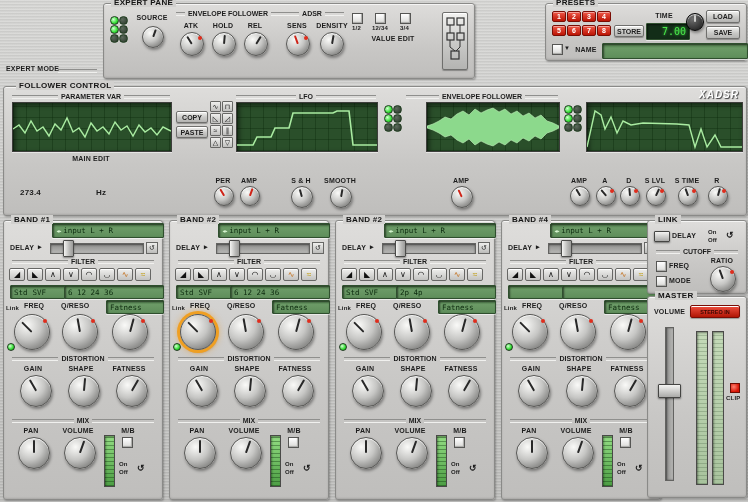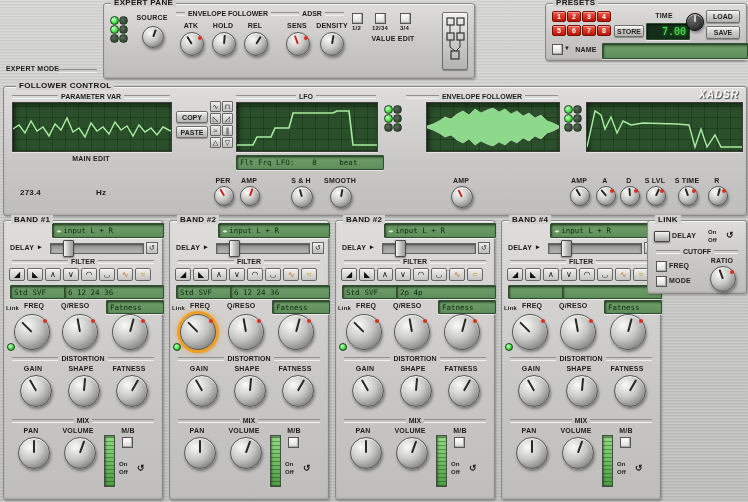--- a/index.html
+++ b/index.html
@@ -236,21 +236,20 @@
     <span class="led off" style="left:560px;top:36px"></span>
     <span class="led off" style="left:569px;top:36px"></span>
 
     <span class="xtitle" style="left:582px;top:2px;width:153px">XADSR</span>
     <div class="scope" style="left:582px;top:15px;width:155px;height:48px">
       <svg viewBox="0 0 155 48" preserveAspectRatio="none">
         <polyline fill="none" stroke="#a9eba1" stroke-width="1.4" points="0,44 8,8 14,12 18,26 24,14 30,30 36,18 44,22 56,20 90,21 102,22 108,44 114,26 120,44 128,32 134,44 155,44"></polyline>
       </svg>
     </div>
 
-    <div class="lcd" style="left:232px;top:68px;width:140px;height:13px"><span>Flt Frq LFO:    8     beat</span></div>
 
     <span class="lbl lblc" style="left:8px;top:68px;width:158px">MAIN EDIT</span>
     <span class="lbl" style="left:16px;top:101px;font-size:8px">273.4</span>
     <span class="lbl" style="left:92px;top:101px;font-size:8px">Hz</span>
 
     <span class="lbl lblc" style="left:208px;top:90px;width:22px">PER</span>
     <div class="knob k18" style="left:210px;top:99px">
         <div class="kp red" style="transform:rotate(-30deg)"></div>
       </div>
     <span class="lbl lblc" style="left:234px;top:90px;width:22px">AMP</span>
@@ -669,14 +668,26 @@
     <span class="lbl" style="left:21px;top:41px">FREQ</span>
     <span class="chk" style="left:8px;top:55px"></span>
     <span class="lbl" style="left:21px;top:56px">MODE</span>
     <span class="lbl lblc" style="left:54px;top:36px;width:40px">RATIO</span>
     <div class="knob k24" style="left:62px;top:45px">
         <div class="kp" style="transform:rotate(-20deg)"></div>
         <i class="ktick"></i>
       </div>
   </section>
 
+  <section class="panel" style="left:647px;top:296px;width:98px;height:200px">
+    <span class="ptitle">MASTER</span>
+    <span class="lbl" style="left:6px;top:11px">VOLUME</span>
+    <button class="btn btn-red sm" style="left:42px;top:8px;width:50px;height:13px">STEREO IN</button>
+    <div class="vtrack" style="left:17px;top:30px;width:7px;height:152px">
+      <div class="vhandle" style="left:-8px;top:56px;width:21px;height:12px"></div>
+    </div>
+    <div class="meter pale" style="left:48px;top:34px;width:10px;height:152px"></div>
+    <div class="meter pale" style="left:64px;top:34px;width:10px;height:152px"></div>
+    <span class="led-sq" style="left:82px;top:86px"></span>
+    <span class="lbl tiny" style="left:78px;top:98px">CLIP</span>
+  </section>
 
 </div>
 
 </body></html>

